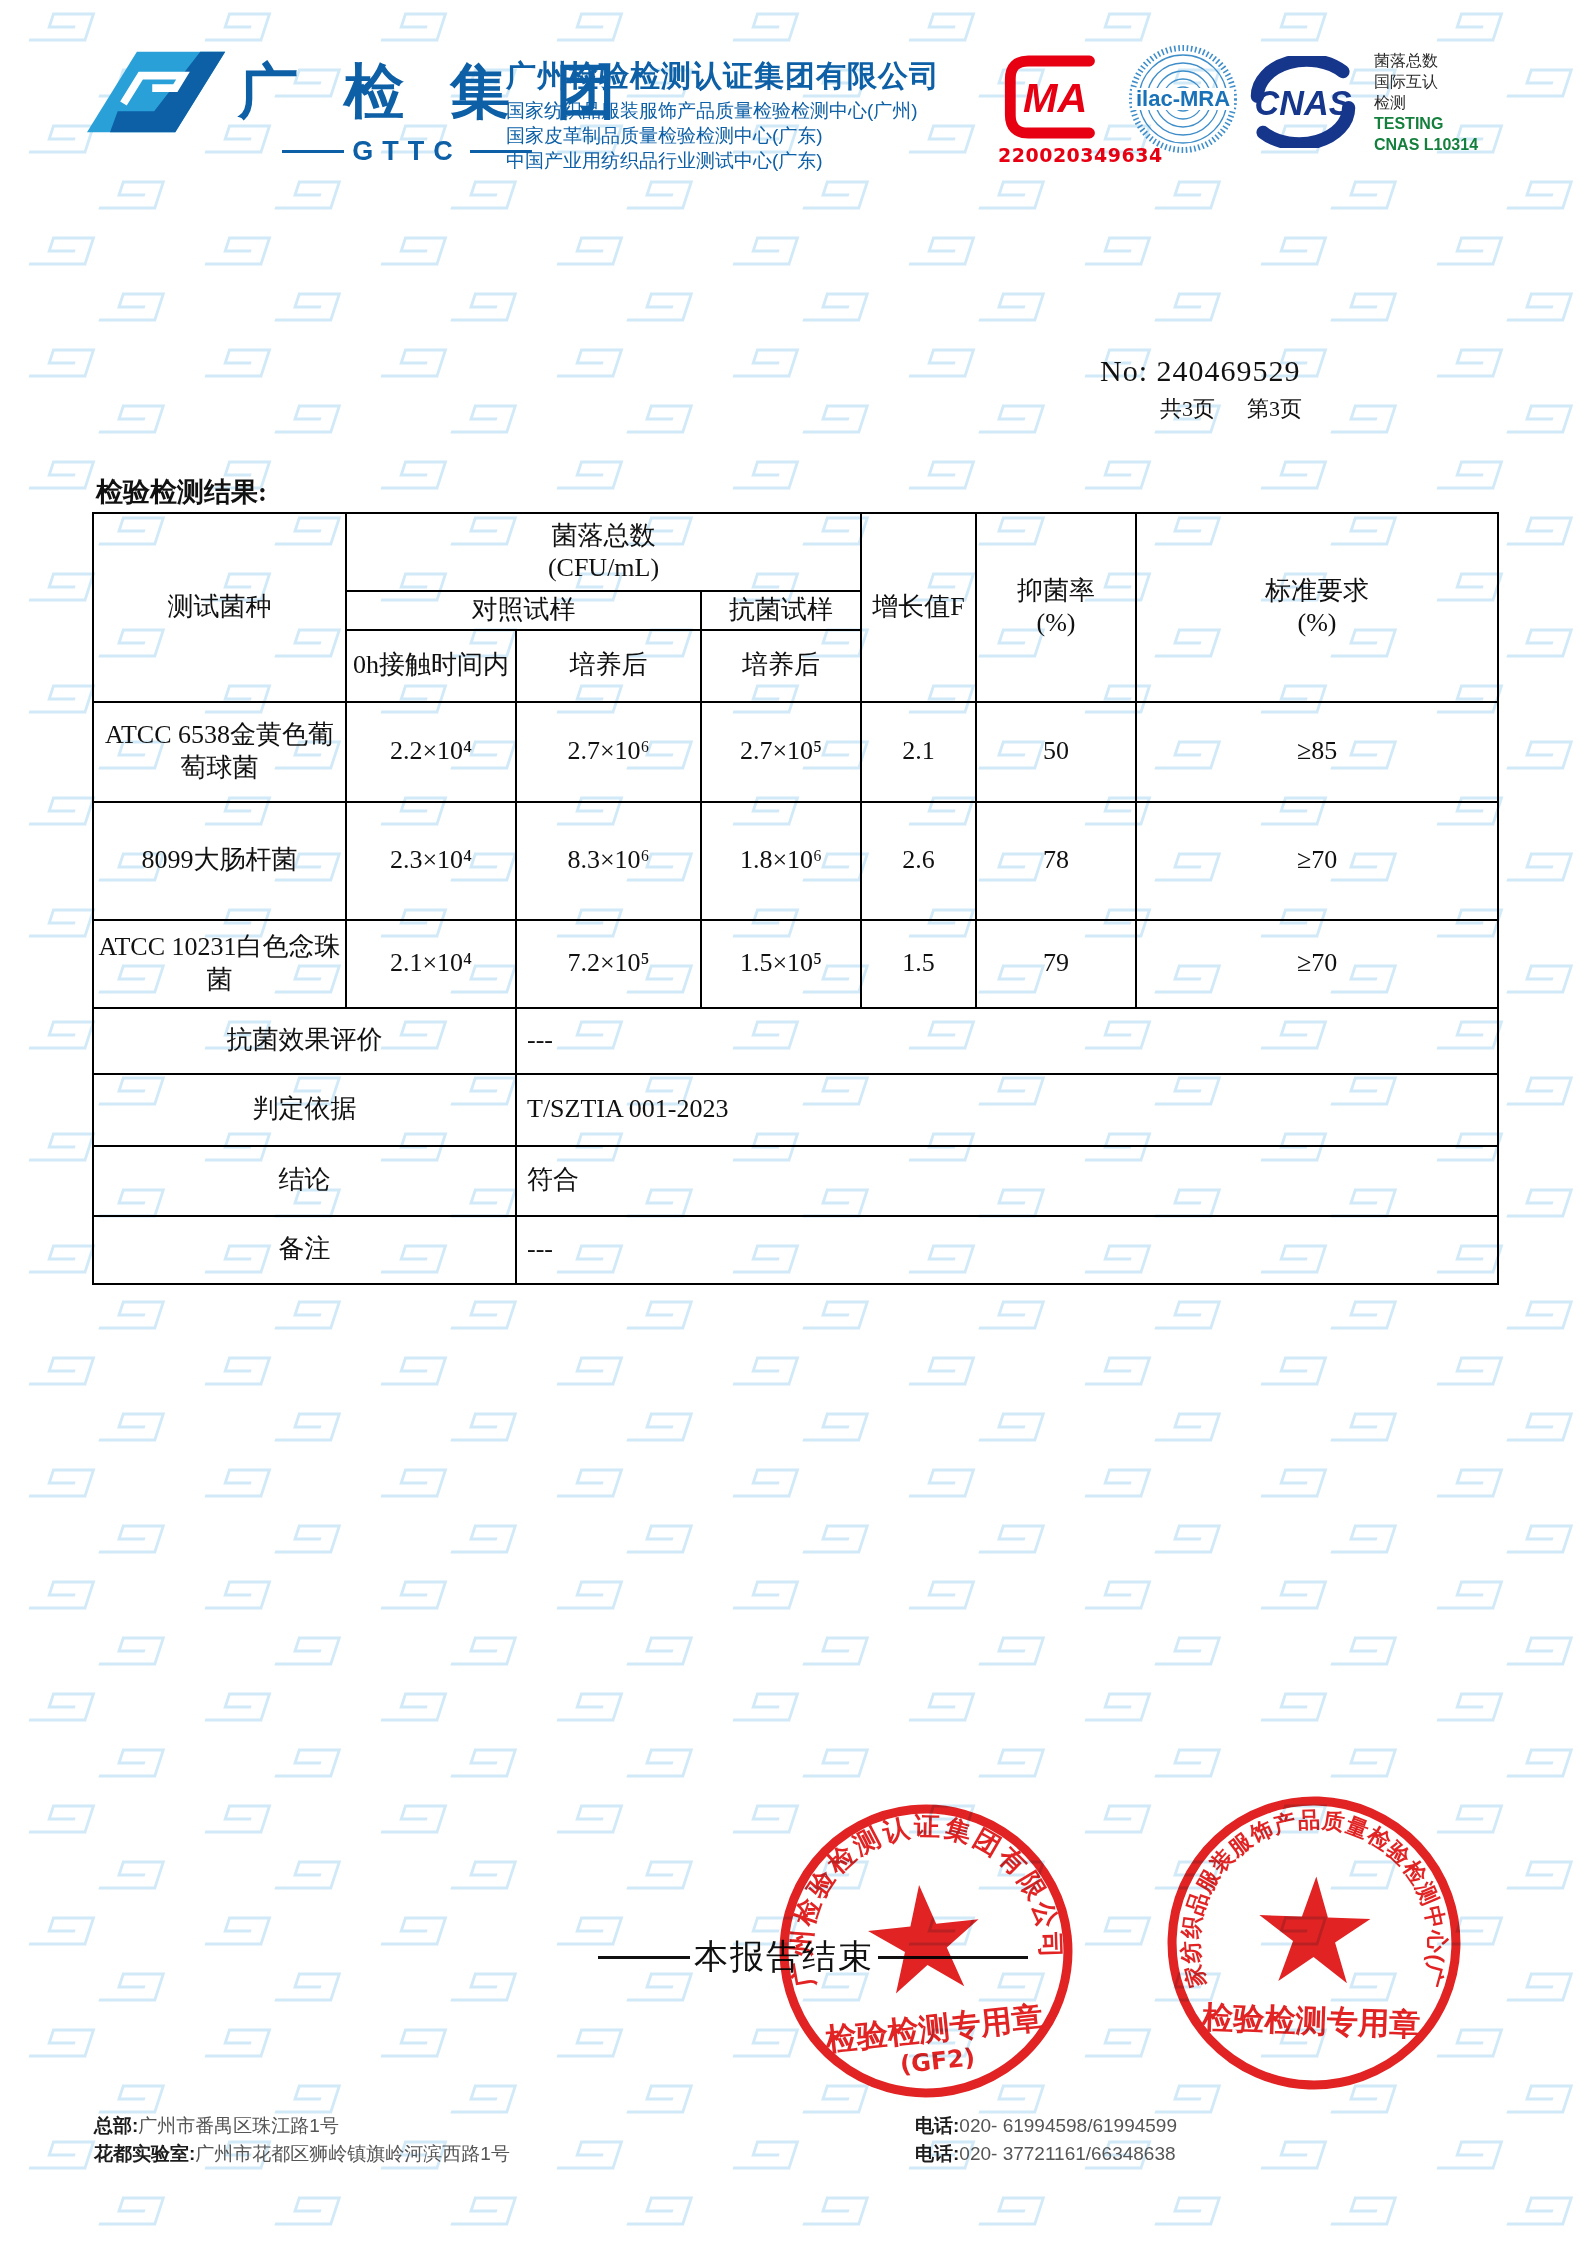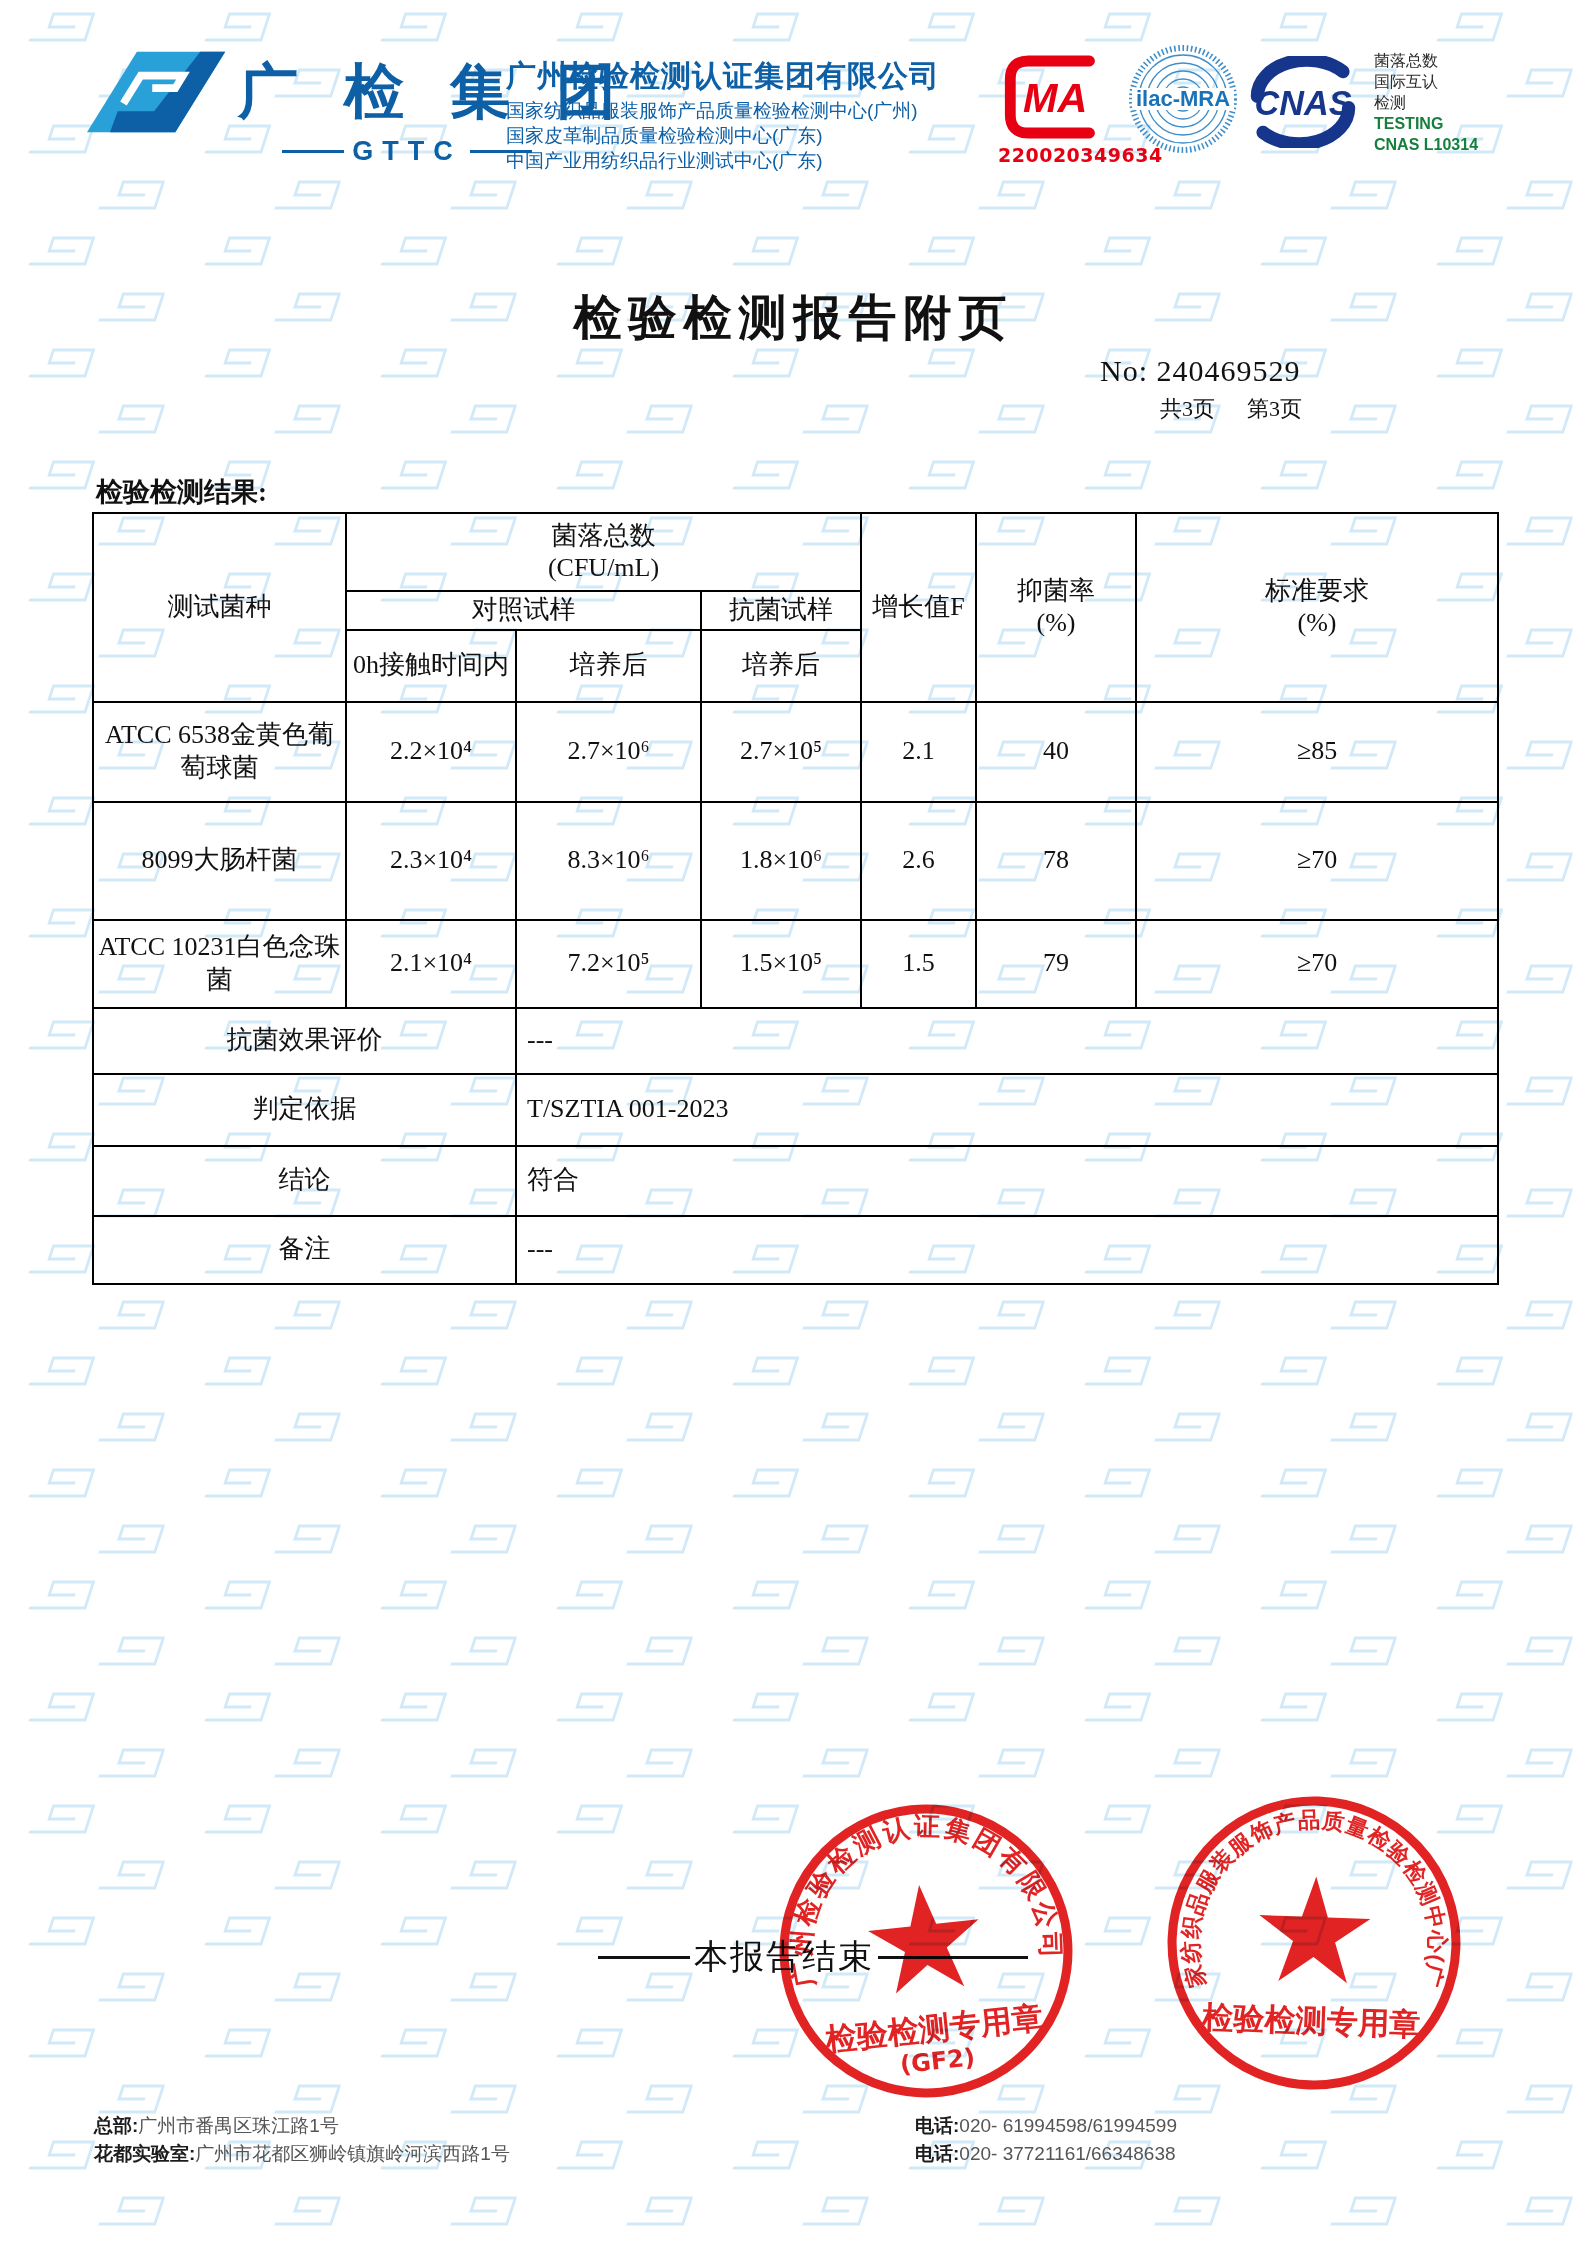--- a/index.html
+++ b/index.html
@@ -150,21 +150,20 @@
   </svg>
 
   <div class="accred">
     <div>菌落总数</div>
     <div>国际互认</div>
     <div>检测</div>
     <div class="b">TESTING</div>
     <div class="b">CNAS L10314</div>
   </div>
 
-  <div class="doc-title">检验检测报告附页</div>
   <div class="report-no">
     <span>No:</span>
     <span>240469529</span>
   </div>
   <div class="pagination">
     <span>共3页</span>
     <span>第3页</span>
   </div>
 
   <div class="results-label">检验检测结果:</div>
@@ -205,21 +204,21 @@
         <td>培养后</td>
         <td>培养后</td>
       </tr>
 
       <tr class="dr1">
         <td>ATCC 6538金黄色葡萄球菌</td>
         <td>2.2×10⁴</td>
         <td>2.7×10⁶</td>
         <td>2.7×10⁵</td>
         <td>2.1</td>
-        <td>40</td>
+        <td>50</td>
         <td>≥85</td>
       </tr>
       <tr class="dr2">
         <td>8099大肠杆菌</td>
         <td>2.3×10⁴</td>
         <td>8.3×10⁶</td>
         <td>1.8×10⁶</td>
         <td>2.6</td>
         <td>78</td>
         <td>≥70</td>

